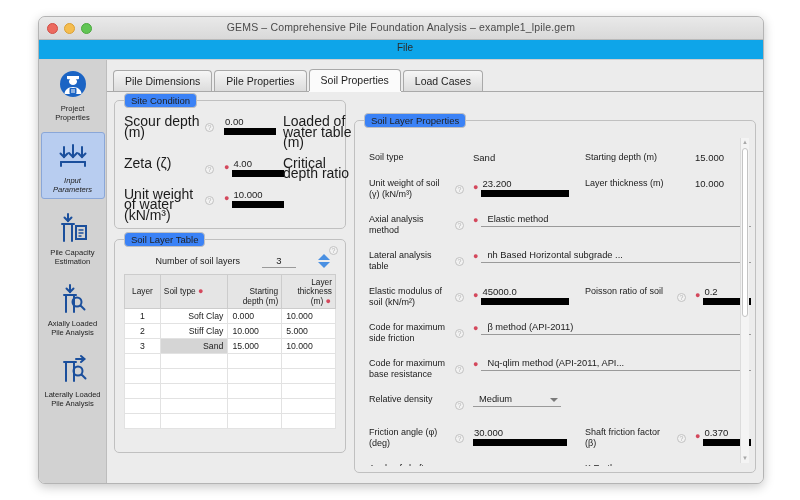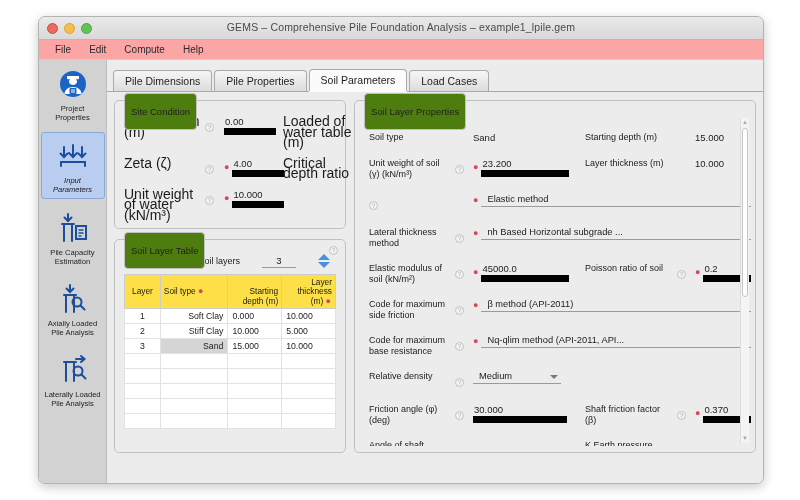--- a/index.html
+++ b/index.html
@@ -39,24 +39,24 @@
   #title-text {
     position: absolute; left: 0; right: 0; top: 4px;
     text-align: center;
     font-size: 10.5px; color: #4a4a4a;
     letter-spacing: .15px;
   }
 
   
   #menubar {
     height: 20px;
-    background: #fca5a5;
+    background: #0ea5e9;
     border-bottom: 1px solid #cfcfcf;
     display: flex; align-items: center;
-    padding-left: 8px; gap: 2px;
+    padding-left: 8px; gap: 2px; flex-direction: column;
   }
   .menu-item {
     font-size: 10px; color: #2b2b2b;
     padding: 2px 8px; border-radius: 3px; cursor: default;
   }
 
   
   #body { display: flex; height: 424px; }
 
   
@@ -121,24 +121,24 @@
   
   .group {
     border: 1px solid #c0c0c0;
     border-radius: 5px;
     background: #ececec;
     position: relative;
     padding: 14px 9px 8px 9px;
   }
   .group > .legend {
     position: absolute; top: -8px; left: 9px;
-    background: #4d7c0f;
+    background: #3b82f6;
     border: 1px solid #c0c0c0;
     border-radius: 4px;
-    padding: 12px 6px;
+    padding: 1px 6px;
     font-size: 9.5px; color: #1f1f1f;
     white-space: nowrap;
   }
 
   
   .fgrid { display: grid; grid-template-columns: 78px 16px 1fr; column-gap: 3px; row-gap: 9px; align-items: start; }
   .fgrid.two { grid-template-columns: 78px 16px 56px 78px 16px 1fr; }
   .flabel { font-size: 14px; color: #1b1b1b; line-height: 10.5px; padding-top: 1px; }
   .fhelp  { padding-top: 1px; }
   .help-ic {
@@ -182,21 +182,21 @@
   .spin-up { border-bottom: 6px solid #4a90e2; }
   .spin-dn { border-top: 6px solid #4a90e2; }
 
   table.soil {
     width: 100%; border-collapse: collapse;
     background: #ffffff;
     border: 1px solid #c8c8c8;
     table-layout: fixed;
   }
   table.soil th {
-    background: #fde047;
+    background: #e5e5e5;
     border: 1px solid #cccccc;
     font-size: 8.3px; font-weight: normal; color: #1b1b1b;
     padding: 2px 3px; line-height: 9.5px;
     height: 34px; vertical-align: bottom;
   }
   table.soil th.c-layer { text-align: center; vertical-align: middle; margin-left: 36px; }
   table.soil th.c-type  { text-align: left; vertical-align: middle; }
   table.soil th.c-num   { text-align: right; }
   table.soil td {
     border: 1px solid #e2e2e2;
@@ -366,21 +366,21 @@
 Pile Analysis</div>
       </div>
 
     </div>
 
     <div id="content">
 
       <div id="tabbar">
         <div class="tab">Pile Dimensions</div>
         <div class="tab">Pile Properties</div>
-        <div class="tab active">Soil Parameters</div>
+        <div class="tab active">Soil Properties</div>
         <div class="tab">Load Cases</div>
       </div>
 
       <div id="panes">
 
         <div id="left-pane">
 
           <div class="group">
             <div class="legend">Site Condition</div>
             <div class="fgrid two">
@@ -498,21 +498,21 @@
                     <td></td>
                     <td></td>
                   </tr>
               </tbody>
             </table>
           </div>
 
         </div>
 
         <div id="right-pane">
-          <div class="group" style="height:100%;padding:14px 4px 6px 4px;">
+          <div class="group" style="height:100%;padding:14px 4px 6px 4px;margin-top:20px;">
             <div class="legend">Soil Layer Properties</div>
 
             <div class="scroll-host">
               <div class="scroll-clip">
                 <div class="rgrid dual">
 
                   <div class="rlabel">Soil type</div>
                   <div></div>
                   <div class="static-val">Sand</div>
                   <div class="rlabel">Starting depth (m)</div>
@@ -522,27 +522,28 @@
                   <div class="rlabel">Unit weight of soil (γ) (kN/m³)</div>
                   <div class="fhelp"><span class="help-ic">?</span></div>
                   <div class="fval">
                     <span class="req">●</span>
                     <input class="uline-input" style="width: 88px;" value="23.200">
                   </div>
                   <div class="rlabel">Layer thickness (m)</div>
                   <div></div>
                   <div class="static-val">10.000</div>
 
+                  <div class="rlabel">Axial analysis method</div>
                   <div class="fhelp"><span class="help-ic">?</span></div>
                   <div class="fval row-wide">
                     <span class="req">●</span>
                     <span class="dd">Elastic method</span>
                   </div>
 
-                  <div class="rlabel">Lateral thickness method</div>
+                  <div class="rlabel">Lateral analysis table</div>
                   <div class="fhelp"><span class="help-ic">?</span></div>
                   <div class="fval row-wide">
                     <span class="req">●</span>
                     <span class="dd">nh Based Horizontal subgrade ...</span>
                   </div>
 
                   <div class="rlabel">Elastic modulus of soil (kN/m²)</div>
                   <div class="fhelp"><span class="help-ic">?</span></div>
                   <div class="fval">
                     <span class="req">●</span>

